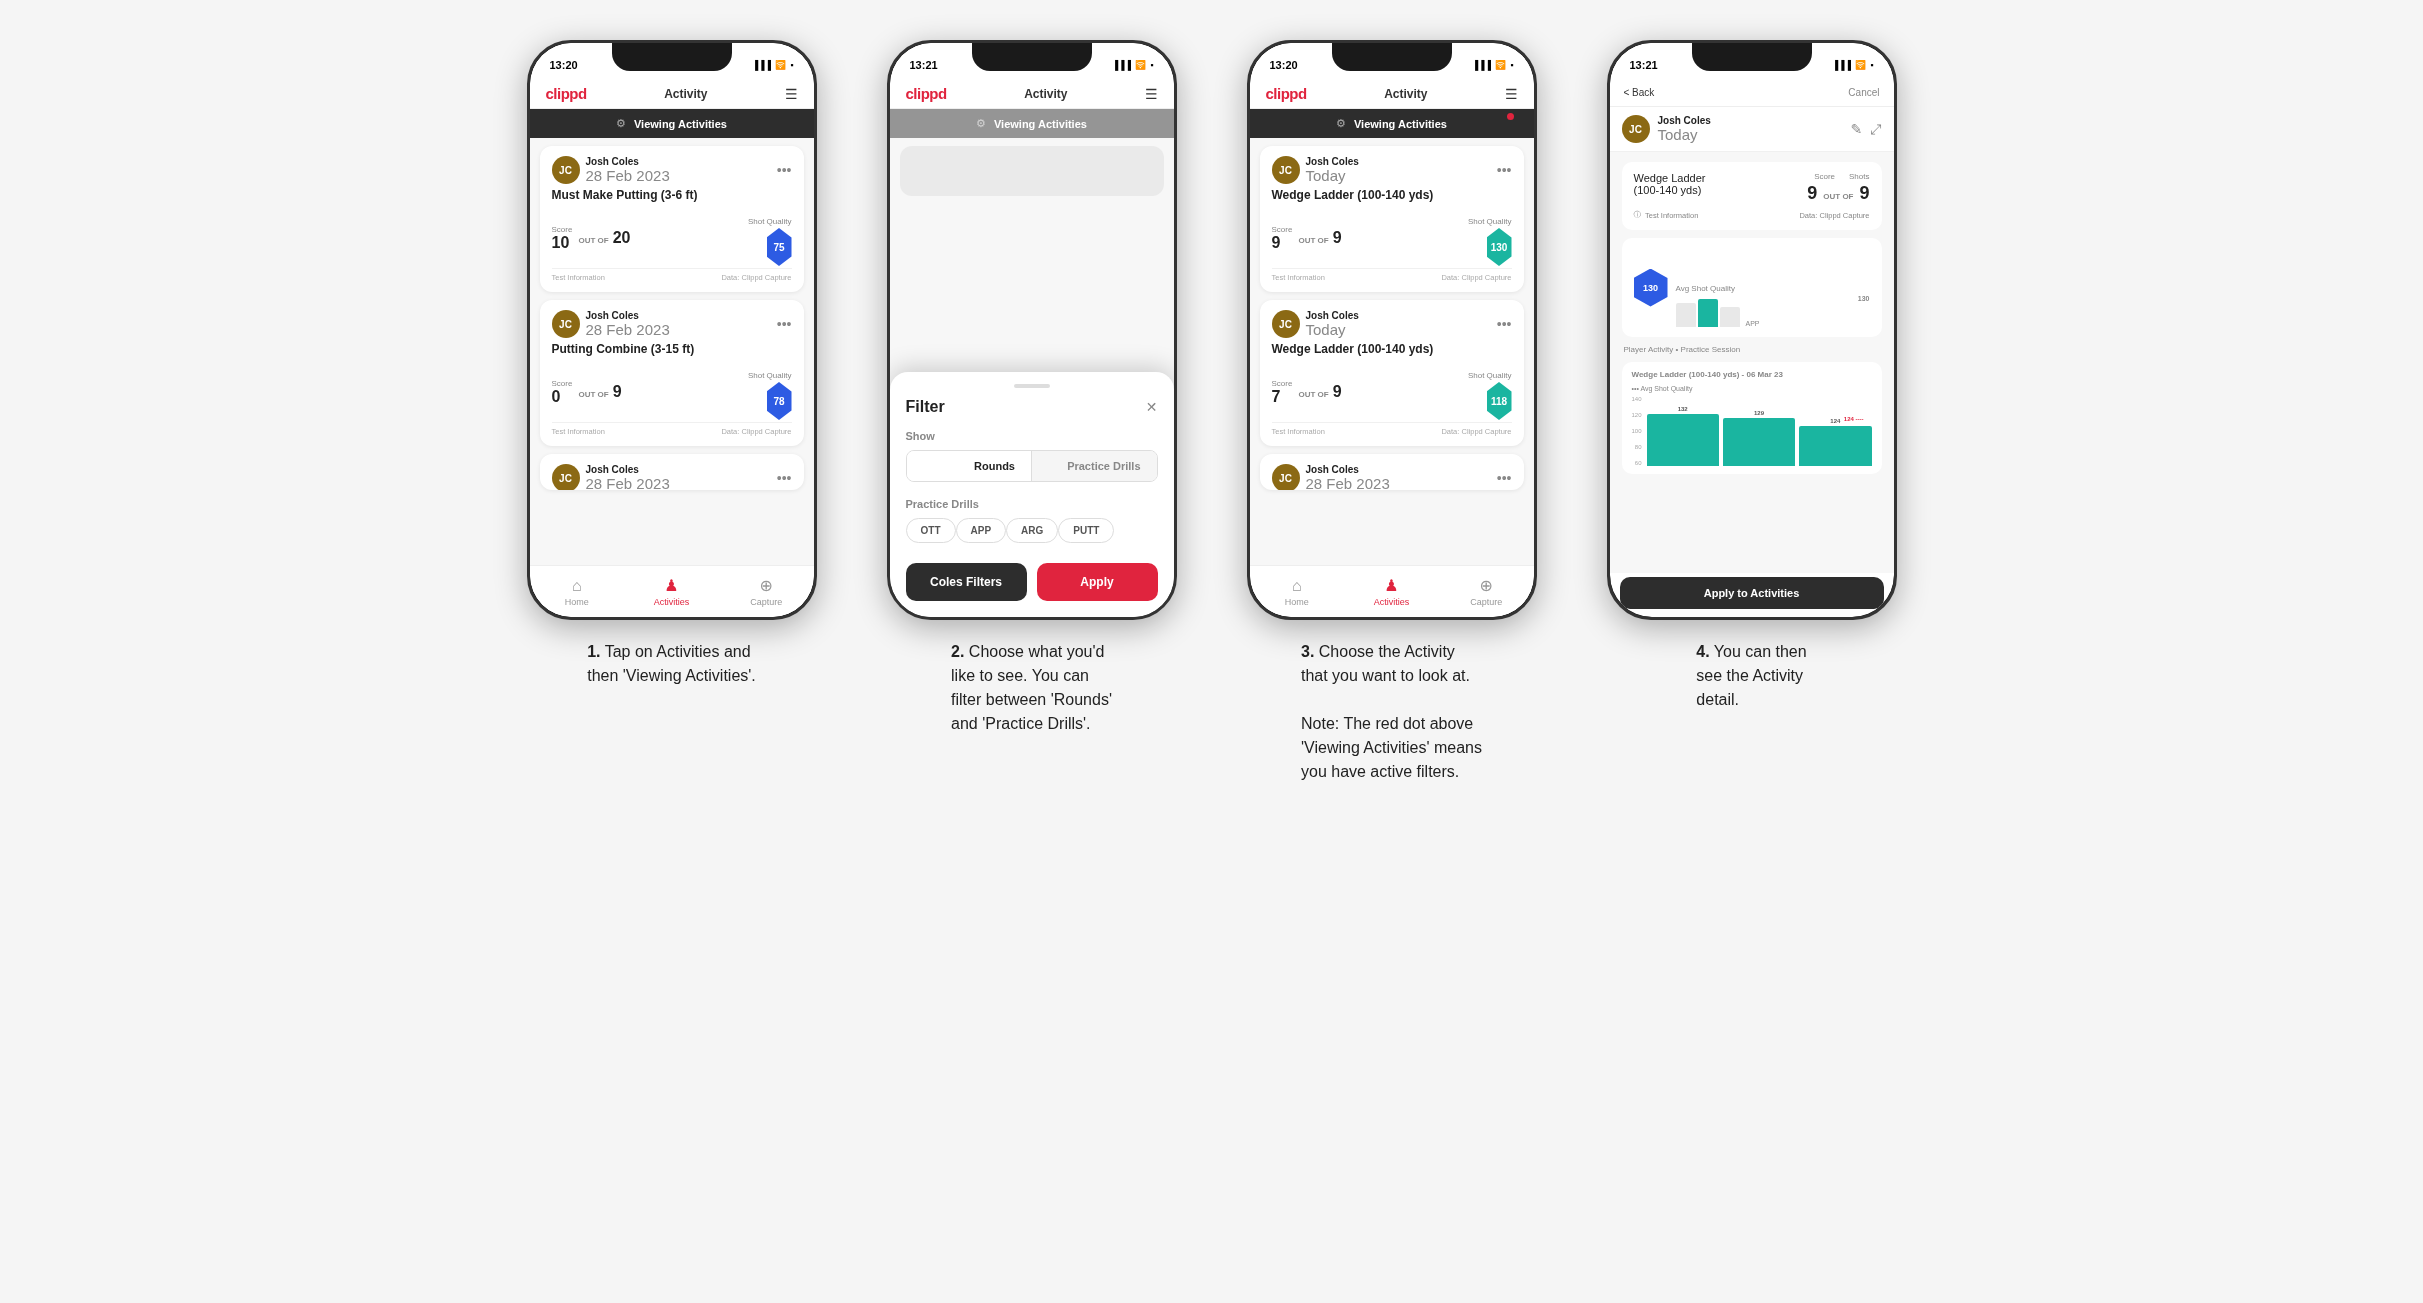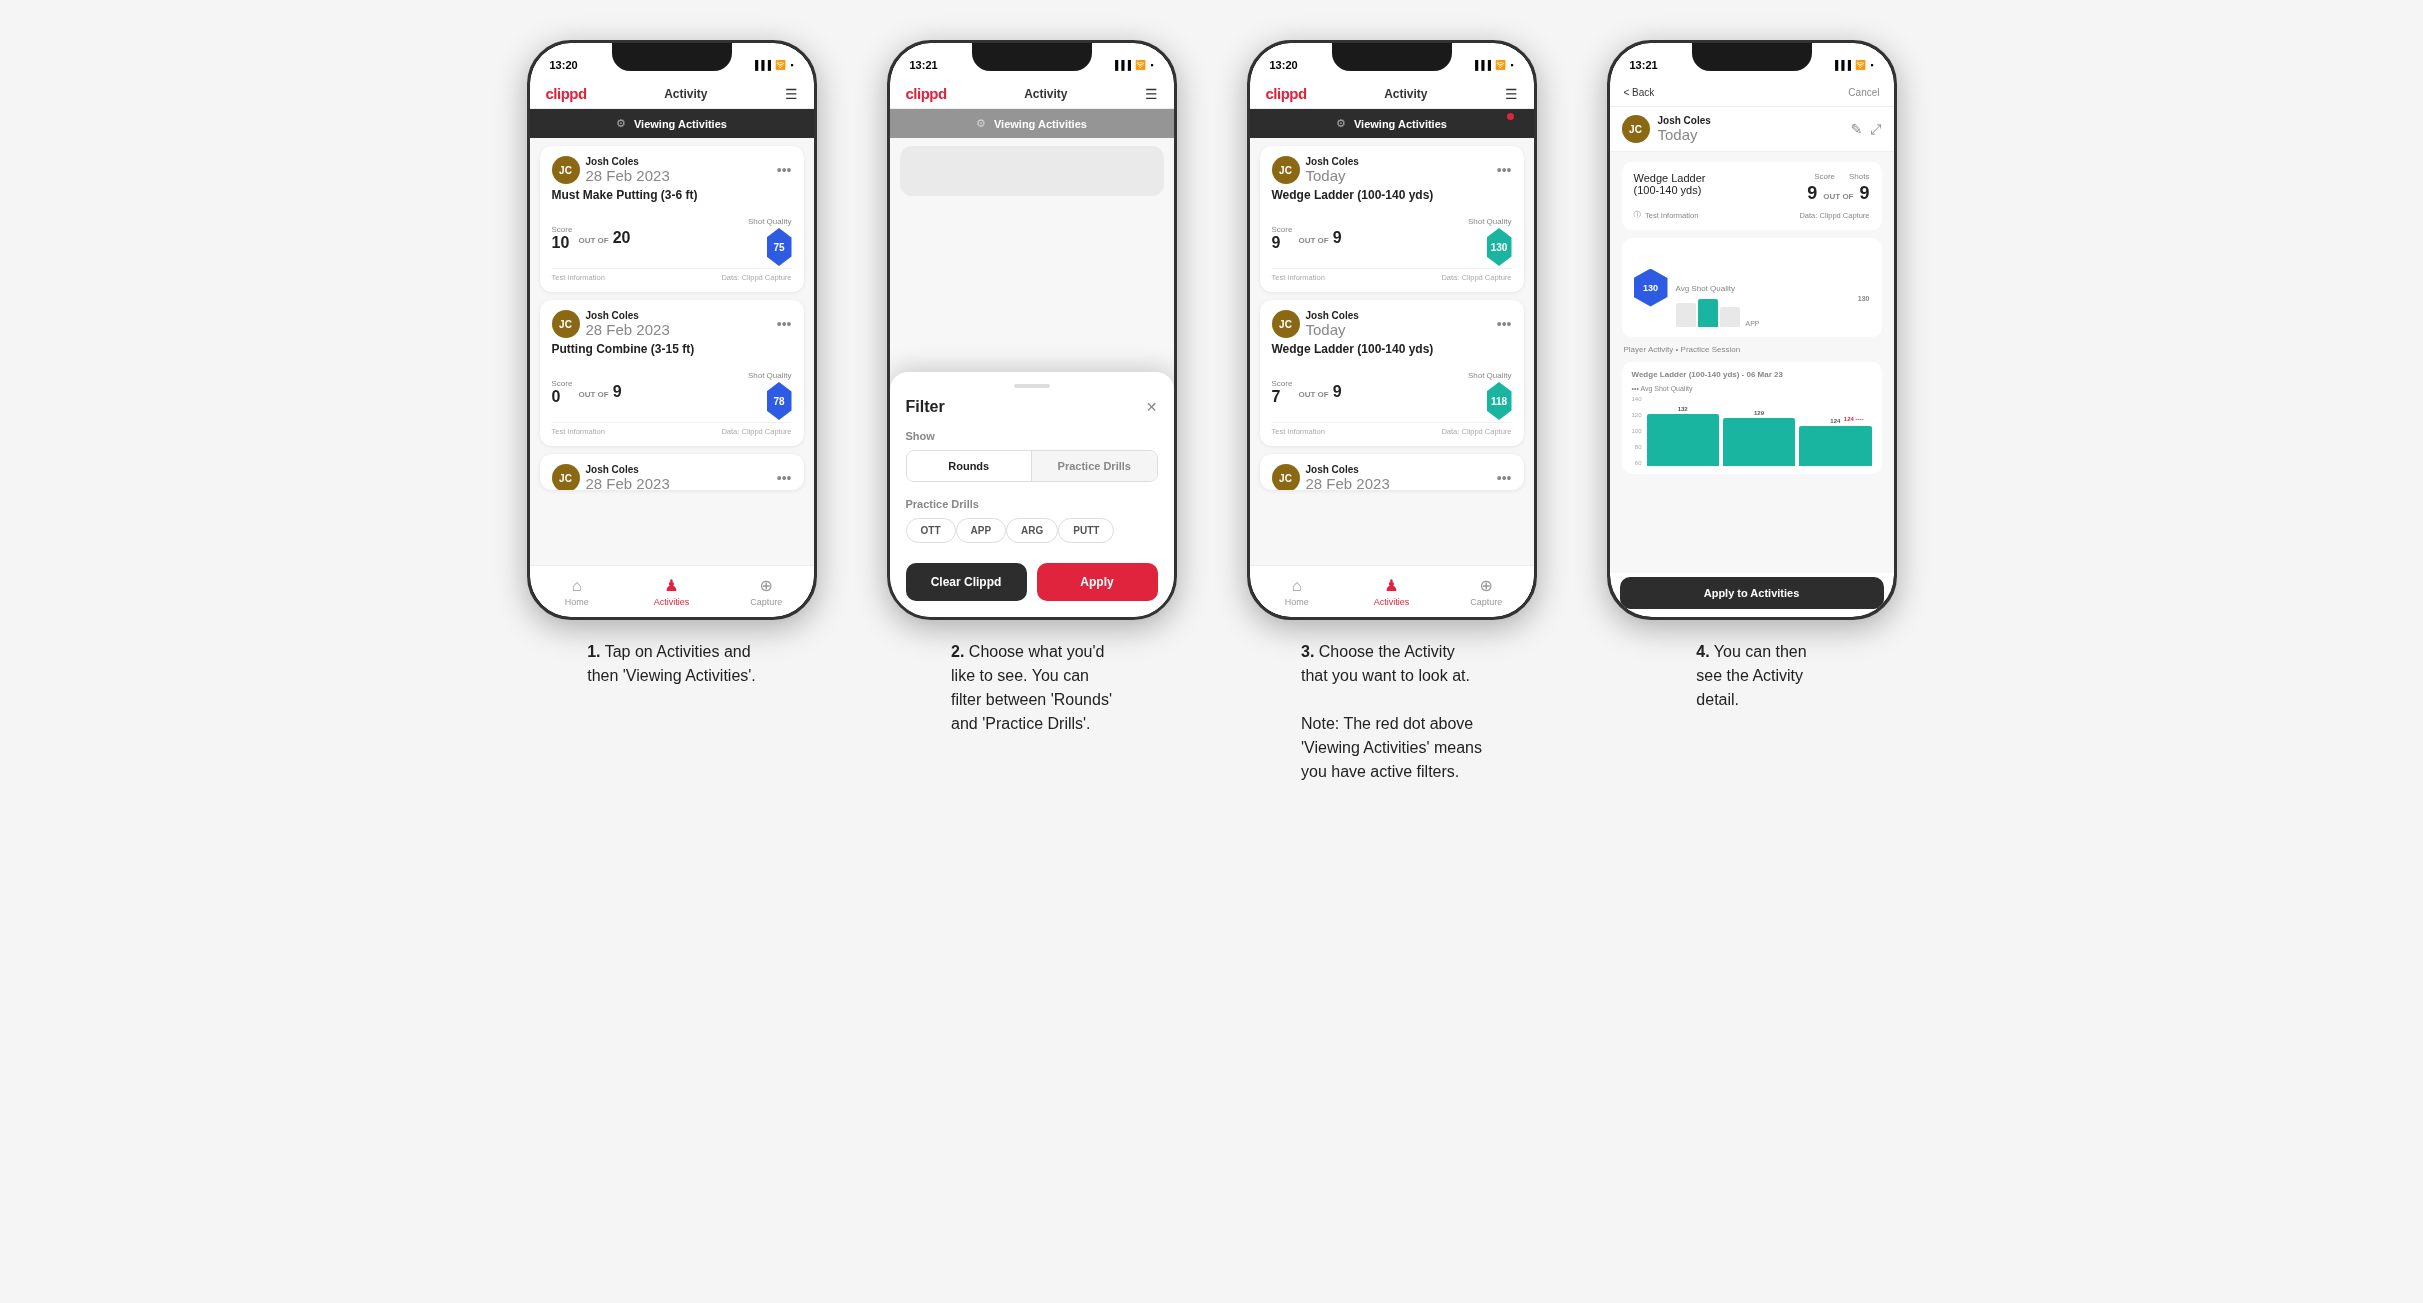--- a/index.html
+++ b/index.html
@@ -308,22 +308,22 @@
     .filter-toggle-row {
       display: flex;
       gap: 0;
       margin-bottom: 16px;
       border: 1px solid #ddd;
       border-radius: 8px;
       overflow: hidden;
     }
     .filter-toggle-btn {
       flex: 1;
-      padding: 9px 0;
-      text-align: center;
+      padding: 9px 16px;
+      text-align: right;
       font-size: 11px;
       font-weight: 600;
       color: #555;
       background: #fff;
     }
     .filter-toggle-btn.selected {
       background: #fff;
       color: #222;
       border-right: 1px solid #ddd;
     }
@@ -681,21 +681,21 @@
           <div class="filter-toggle-btn unselected">Practice Drills</div>
         </div>
         <div class="filter-section-label">Practice Drills</div>
         <div class="filter-pill-row">
           <div class="filter-pill">OTT</div>
           <div class="filter-pill">APP</div>
           <div class="filter-pill">ARG</div>
           <div class="filter-pill">PUTT</div>
         </div>
         <div class="filter-actions">
-          <div class="btn-clear">Clear Clippd</div>
+          <div class="btn-clear">Coles Filters</div>
           <div class="btn-apply">Apply</div>
         </div>
       </div>
     </div>
   </div>
   <div class="caption">
     <span class="caption-step">2.</span>
     <span> Choose what you'd<br>like to see. You can<br>filter between 'Rounds'<br>and 'Practice Drills'.</span>
   </div>
 </div>

